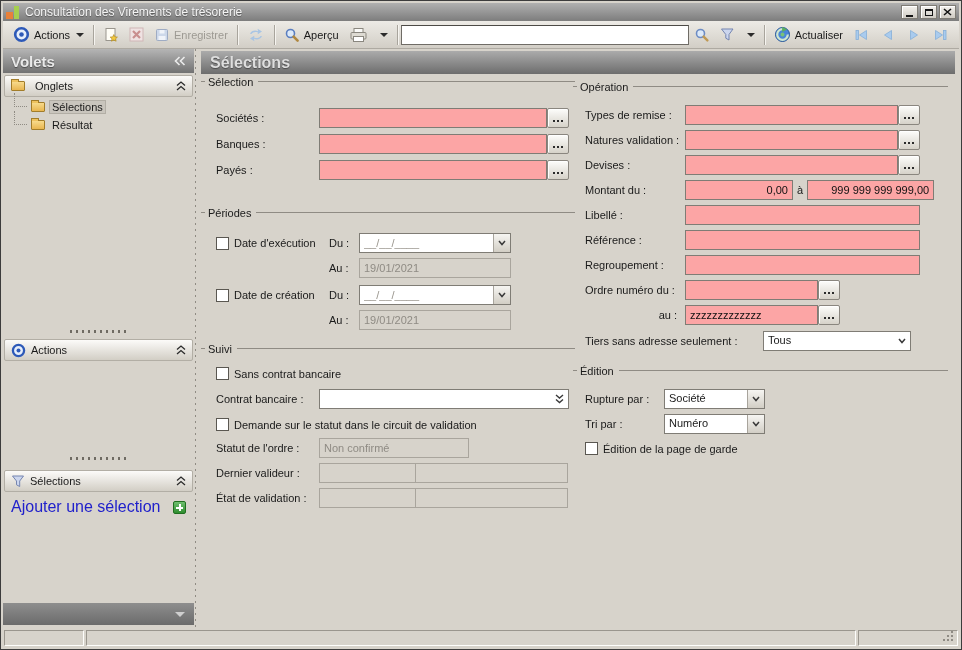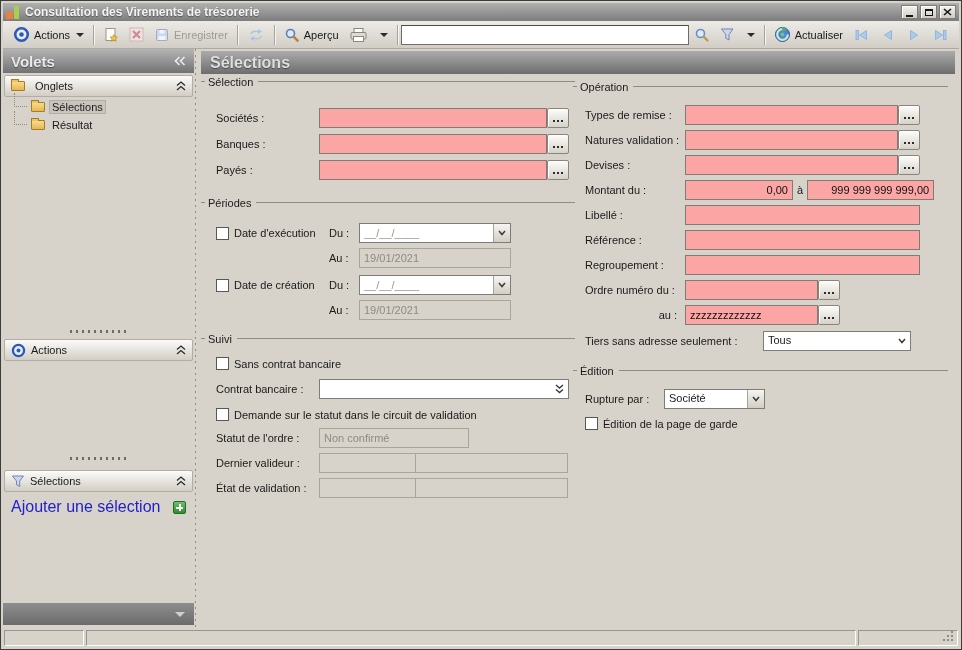--- a/index.html
+++ b/index.html
@@ -9,21 +9,21 @@
   #window { position:relative; width:962px; height:650px; background:#d7d3cb;
             border:1px solid #3c3c3c; box-shadow: inset 0 0 0 2px #d7d3cb; overflow:hidden; }
 
   
   .titlebar { position:absolute; top:2px; left:2px; right:2px; height:18px;
               background:linear-gradient(#b0b0b0,#7d7d7d); display:flex; align-items:center;
               padding:0 3px; }
   .logo { position:relative; width:14px; height:13px; margin-right:5px; }
   .logo .lg-o { position:absolute; left:0; bottom:0; width:7px; height:7px; background:#e8813a; }
   .logo .lg-g { position:absolute; left:8px; top:0; width:5px; height:13px; background:#a6cf4f; }
-  .title-text { color:#f4f4f4; font-weight:bold; font-size:12px; text-shadow:0 1px 1px #555; }
+  .title-text { color:#f4f4f4; font-weight:normal; font-size:12px; text-shadow:0 1px 1px #555; }
   .win-btns { margin-left:auto; display:flex; gap:2px; }
   .win-btn { width:17px; height:14px; background:linear-gradient(#f4f2ee,#cfcbc3);
              border:1px solid #7e7b74; box-shadow: inset 1px 1px 0 #fff;
              display:flex; align-items:center; justify-content:center; }
   .glyph-min { width:7px; height:2px; background:#151515; margin-top:7px; }
   .glyph-max { width:8px; height:7px; border:1px solid #151515; border-top-width:2px; }
 
   
   .toolbar { position:absolute; top:20px; left:2px; right:2px; height:28px;
              background:linear-gradient(#edebe6,#d2cec6); border-bottom:1px solid #aeaaa2;
@@ -116,21 +116,21 @@
 
   .cb { width:13px; height:13px; background:#fff; border:1px solid #5a5751; flex:none; margin-right:5px; }
 
   .w250 { width:250px; } .w235 { width:235px; } .w155 { width:155px; } .w152 { width:152px; }
   .w150 { width:150px; } .w148 { width:148px; } .w108 { width:108px; } .w110 { width:127px; }
   .w101 { width:101px; } .w97 { width:97px; } .w153 { width:153px; } .lbl79 { width:79px; flex:none; }
   .lbl178 { width:178px; flex:none; }
   .cbcell { width:113px; flex:none; display:flex; align-items:center; }
   .ducell { width:30px; flex:none; }.mt5{margin-top:5px}.mt6{margin-top:6px}.mt7{margin-top:7px}.mt8{margin-top:8px}
   .mt9{margin-top:9px}.mt12{margin-top:12px}.mt13{margin-top:13px}.mt14{margin-top:14px}
-  .mt16{margin-top:16px}.mt20{margin-top:20px}
+  .mt16{margin-top:26px}.mt20{margin-top:20px}
 
   
   .statusbar { position:absolute; left:2px; right:2px; bottom:2px; height:19px; background:#d7d3cb;
                display:flex; gap:2px; padding:2px 1px 1px 1px; }
   .sb-pane { border:1px solid; border-color:#9a968e #fdfdfb #fdfdfb #9a968e; }
   .sb-left { width:80px; } .sb-mid { flex:1; } .sb-right { width:100px; position:relative; }
   .grip { position:absolute; right:2px; bottom:2px; width:12px; height:12px; }
   .grip::before { content:""; position:absolute; left:0; top:0; width:2px; height:2px; background:transparent;
      box-shadow:8px 0 #8f8b84, 4px 4px #8f8b84, 8px 4px #8f8b84, 0 8px #8f8b84, 4px 8px #8f8b84, 8px 8px #8f8b84; }
 </style>
@@ -543,20 +543,31 @@
         <span class="lbl79">Rupture par :</span>
         <span class="combo w101">
           <span class="combo-val">Société</span>
           <span class="combo-btn">
             <svg width="8" height="6">
                 <path d="M1 1 L4 4.5 L7 1" fill="none" stroke="#3a3a3a" stroke-width="1.5"></path>
               </svg>
             </span>
         </span>
       </div>
+      <div class="row mt5 pl12">
+        <span class="lbl79">Tri par :</span>
+        <span class="combo w101">
+          <span class="combo-val">Numéro</span>
+          <span class="combo-btn">
+            <svg width="8" height="6">
+                <path d="M1 1 L4 4.5 L7 1" fill="none" stroke="#3a3a3a" stroke-width="1.5"></path>
+              </svg>
+            </span>
+        </span>
+      </div>
       <div class="row mt8 pl12">
         <span class="cb"></span>
         <span>Édition de la page de garde</span>
       </div>
     </div>
   </div>
 
   <div class="statusbar">
     <span class="sb-pane sb-left"></span>
     <span class="sb-pane sb-mid"></span>

